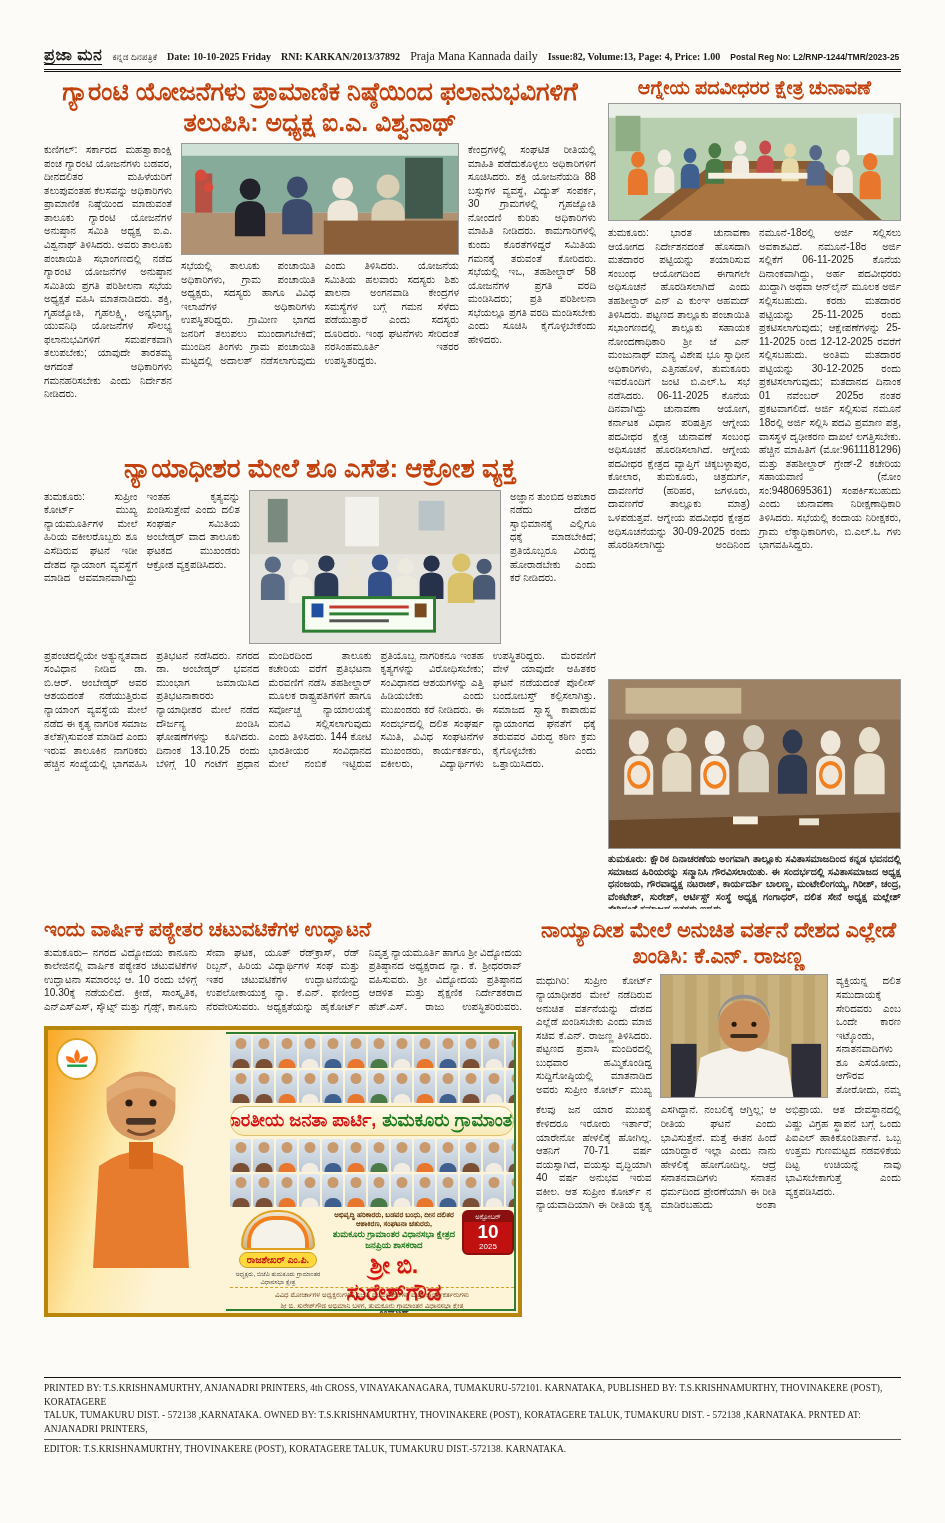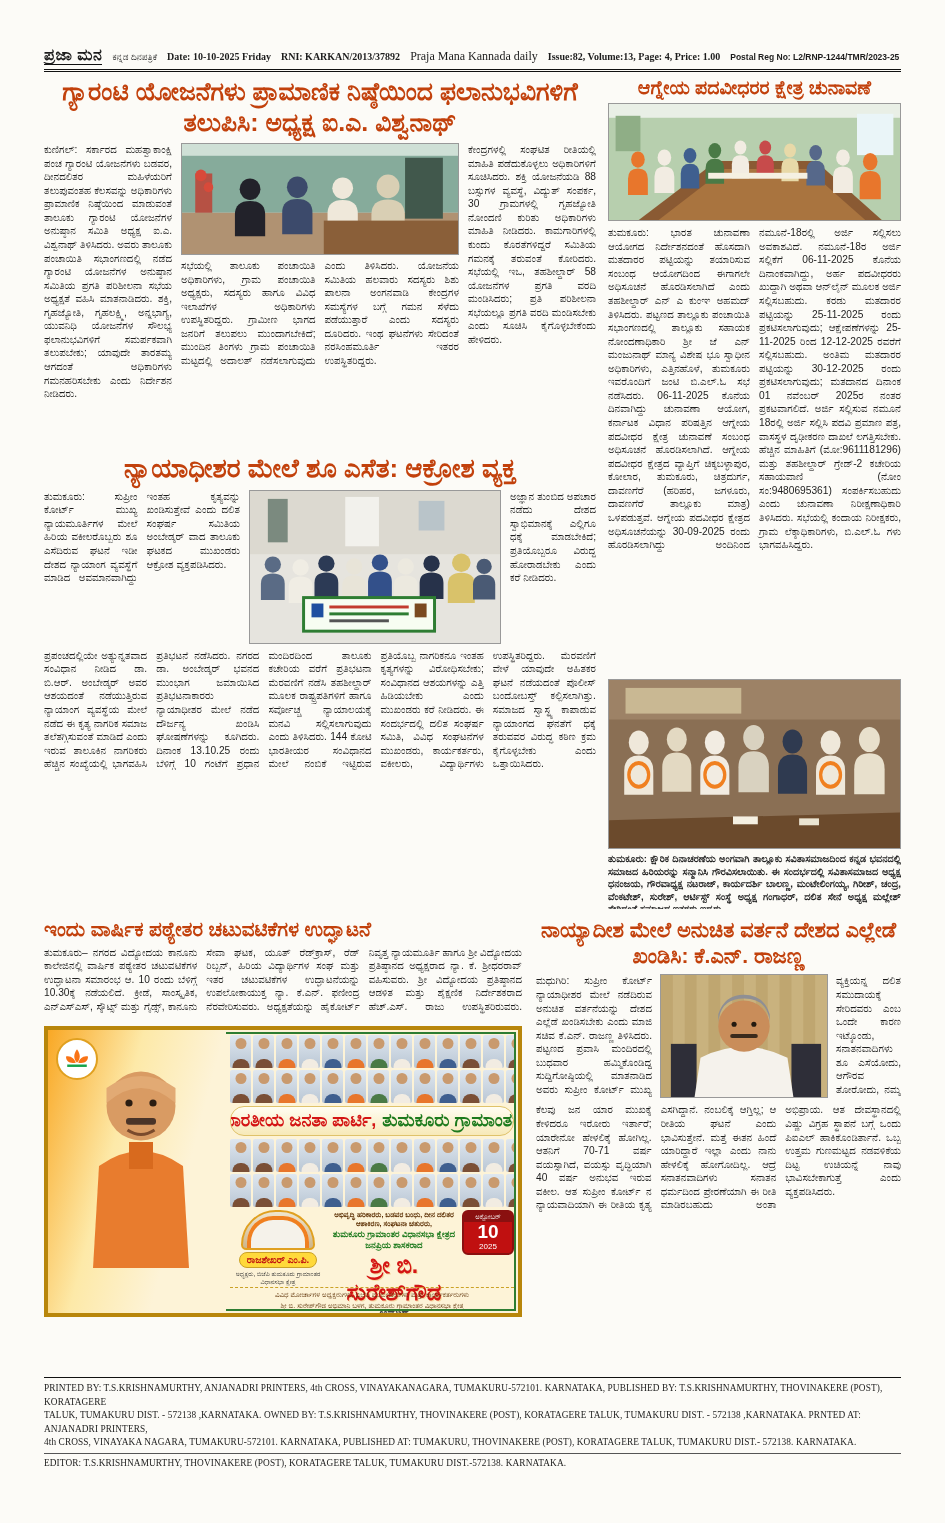--- a/index.html
+++ b/index.html
@@ -430,18 +430,17 @@
             <div class="bt a5-c2">ವ್ಯಕ್ತಿಯನ್ನ ದಲಿತ ಸಮುದಾಯಕ್ಕೆ ಸೇರಿದವರು ಎಂಬ ಒಂದೇ ಕಾರಣ ಇಟ್ಕೊಂಡು, ಸನಾತನವಾದಿಗಳು ಶೂ ಎಸೆಯೋದು, ಆಗೌರವ ತೋರೋದು, ನಮ್ಮ ದೇಶದ ನ್ಯಾಯಾಂಗ ವ್ಯವಸ್ಥೆಯಲ್ಲಿ ಒಂದು ಕರಾಳ ಛಾಯೆ ಎಂದು ಈ ಘಟನೆಯನ್ನ ಖಂಡಿಸುತ್ತೇನೆ. ಆ ಸನಾತನವಾದಿ ಇನ್ನೂ ಕೂಡ ನಾನು ಮಾಡಿರುವ ಕೃತ್ಯಕ್ಕೆ ವಿಷಾದ ವ್ಯಕ್ತಪಡಿಸುವುದಿಲ್ಲ ಎನ್ನುತ್ತಿದ್ದಾನೆ; ಇಂತಹ ಮನೋಭಾವದ ವಿರುದ್ಧ ದೇಶದ ಜನತೆ ಒಗ್ಗಟ್ಟಾಗಿ ಧ್ವನಿ ಎತ್ತಬೇಕು ಎಂದು ಹೇಳಿದರು. ನಮ್ಮ ನ್ಯಾಯವಾದಿಯಾಗಿ ಈ ರೀತಿಯ ಕೃತ್ಯ ಎಸಗುತ್ತಾನೆ ಅಂದ್ರೆ ನಂಬಲಿಕ್ಕೆ ಆಗ್ತಿಲ್ಲ ಎಂದರು.</div>
           </div>
           <div class="bt a5-body3 cols3">ಕೆಲವು ಜನ ಯಾರ ಮುಖಕ್ಕೆ ಕೇಳಿದರೂ ಇರೋರು ಇರ್ತಾರೆ; ಯಾರೇನೋ ಹೇಳಲಿಕ್ಕೆ ಹೋಗಿಲ್ಲ. ಆತನಿಗೆ 70-71 ವರ್ಷ ವಯಸ್ಸಾಗಿದೆ, ವಯಸ್ಸು ವೃದ್ಧಿಯಾಗಿ 40 ವರ್ಷ ಅನುಭವ ಇರುವ ವಕೀಲ. ಆತ ಸುಪ್ರೀಂ ಕೋರ್ಟ್ ನ ನ್ಯಾಯವಾದಿಯಾಗಿ ಈ ರೀತಿಯ ಕೃತ್ಯ ಎಸಗಿದ್ದಾನೆ. ನಂಬಲಿಕ್ಕೆ ಆಗ್ತಿಲ್ಲ; ಆ ರೀತಿಯ ಘಟನೆ ಎಂದು ಭಾವಿಸುತ್ತೇನೆ. ಮತ್ತೆ ಈತನ ಹಿಂದೆ ಯಾರಿದ್ದಾರೆ ಇಲ್ಲಾ ಎಂದು ನಾನು ಹೇಳಲಿಕ್ಕೆ ಹೋಗೋದಿಲ್ಲ. ಆದ್ರೆ ಸನಾತನವಾದಿಗಳು ಸನಾತನ ಧರ್ಮದಿಂದ ಪ್ರೇರಣೆಯಾಗಿ ಈ ರೀತಿ ಮಾಡಿರಬಹುದು ಅಂತಾ ಅಭಿಪ್ರಾಯ. ಆತ ದೇವಸ್ಥಾನದಲ್ಲಿ ವಿಷ್ಣು ವಿಗ್ರಹ ಸ್ಥಾಪನೆ ಬಗ್ಗೆ ಒಂದು ಪಿಐಎಲ್ ಹಾಕಿಕೊಂಡಿರ್ತಾನೆ. ಒಬ್ಬ ಉತ್ತಮ ಗುಣಮಟ್ಟದ ನಡವಳಿಕೆಯ ದಿಟ್ಟ ಉಚಿಯನ್ನೆ ನಾವು ಭಾವಿಸಬೇಕಾಗುತ್ತೆ ಎಂದು ವ್ಯಕ್ತಪಡಿಸಿದರು.</div>
         </div>
       </div>
     </div>
 
     <div class="footer">
       <div class="fl">PRINTED BY: T.S.KRISHNAMURTHY, ANJANADRI PRINTERS, 4th CROSS, VINAYAKANAGARA, TUMAKURU-572101. KARNATAKA, PUBLISHED BY: T.S.KRISHNAMURTHY, THOVINAKERE (POST), KORATAGERE</div>
       <div class="fl">TALUK, TUMAKURU DIST. - 572138 ,KARNATAKA. OWNED BY: T.S.KRISHNAMURTHY, THOVINAKERE (POST), KORATAGERE TALUK, TUMAKURU DIST. - 572138 ,KARNATAKA. PRNTED AT: ANJANADRI PRINTERS,</div>
-      <div class="fl">4th CROSS, VINAYAKA NAGARA, TUMAKURU-572101. KARNATAKA, PUBLISHED AT: TUMAKURU, THOVINAKERE (POST), KORATAGERE TALUK, TUMAKURU DIST.- 572138. KARNATAKA.</div>
       <div class="fl ed">EDITOR: T.S.KRISHNAMURTHY, THOVINAKERE (POST), KORATAGERE TALUK, TUMAKURU DIST.-572138. KARNATAKA.</div>
     </div>
 
   </div>
 </div>
 
 </body></html>

